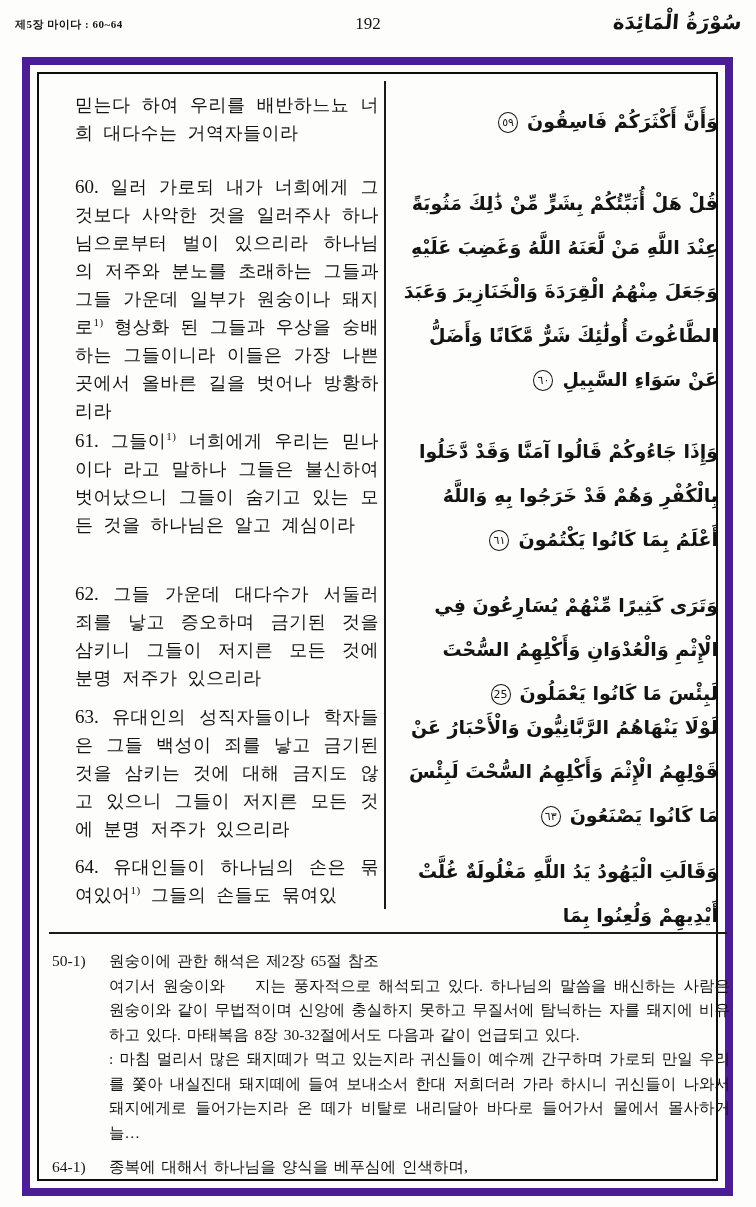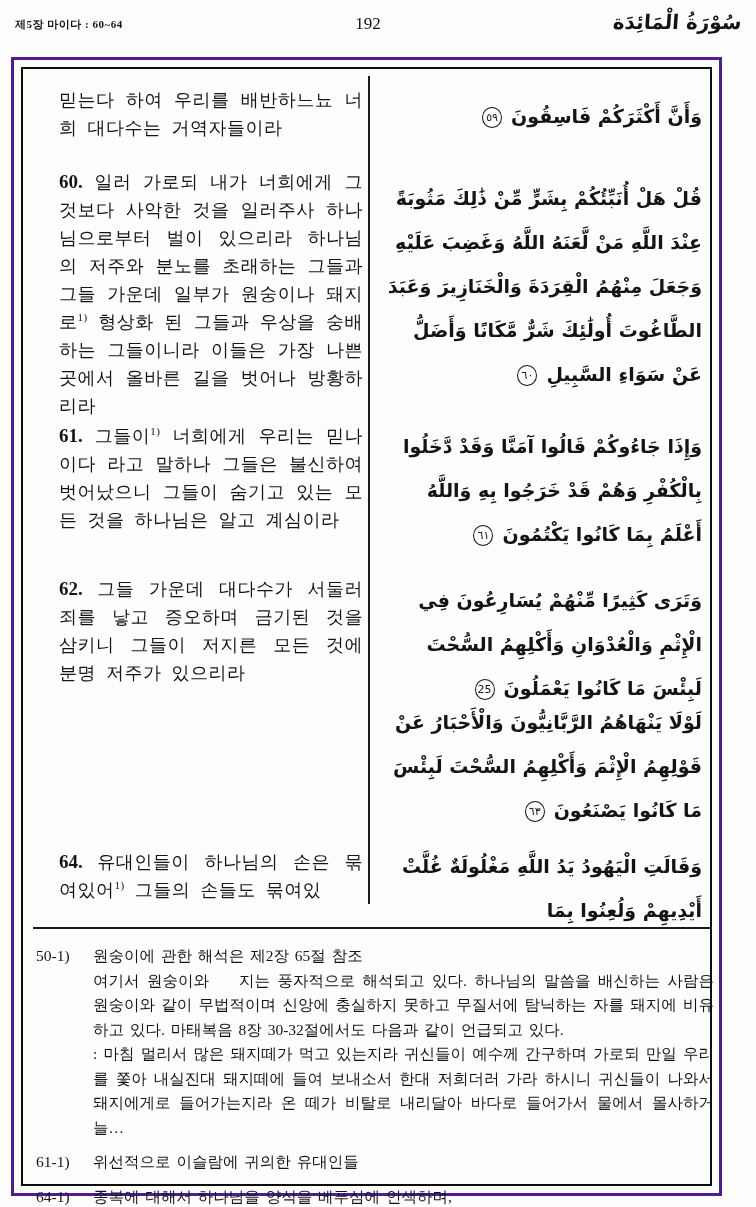--- a/index.html
+++ b/index.html
@@ -22,41 +22,41 @@
   }
   .surah-title {
     position: absolute; right: 14px; top: 10px;
     font-family: "DejaVu Sans", sans-serif;
     direction: rtl; font-size: 20px; font-weight: bold;
     transform: skewX(-4deg);
   }
 
   
   .main-box {
-    position: absolute; left: 11px; top: 57px;
+    position: absolute; left: 22px; top: 57px;
     width: 711px; height: 1139px;
-    border: 3px solid #4c1d95;
+    border: 8px solid #4c1d95;
   }
   .inner-frame {
     position: absolute; left: 7px; top: 7px; right: 7px; bottom: 7px;
     border: 2px solid #0d0d0d;
   }
   .column-divider {
     position: absolute; left: 354px; top: 16px;
     width: 2px; height: 828px; background: #1a1a1a;
   }
 
   
   .kr {
     position: absolute; left: 45px; width: 304px;
     font-size: 18px; line-height: 28px;
     text-align: justify; word-spacing: 5px;
     letter-spacing: 0.5px;
   }
-  .kr .vnum { font-weight: bold; font-size: 19px; letter-spacing: 0; }
+  .kr .vnum { font-weight: normal; font-size: 19px; letter-spacing: 0; }
   .kr sup { font-size: 11px; line-height: 0; vertical-align: super; }
   .kr-b0 { top: 26px; }
   .kr-b1 { top: 108px; }
   .kr-b2 { top: 362px; }
   .kr-b3 { top: 515px; }
   .kr-b4 { top: 638px; }
   .kr-b5 { top: 788px; }
 
   
   .ar {
@@ -104,20 +104,21 @@
   <div class="column-divider"></div>
 
   <p class="kr kr-b0"><span>믿는다 하여 우리를 배반하느뇨 너희 대다수는 거역자들이라</span></p>
 
   <p class="kr kr-b1"><b class="vnum">60.</b><span> 일러 가로되 내가 너희에게 그것보다 사악한 것을 일러주사 하나님으로부터 벌이 있으리라 하나님의 저주와 분노를 초래하는 그들과 그들 가운데 일부가 원숭이나 돼지로</span><sup>1)</sup><span> 형상화 된 그들과 우상을 숭배하는 그들이니라 이들은 가장 나쁜 곳에서 올바른 길을 벗어나 방황하리라</span></p>
 
   <p class="kr kr-b2"><b class="vnum">61.</b><span> 그들이</span><sup>1)</sup><span> 너희에게 우리는 믿나이다 라고 말하나 그들은 불신하여 벗어났으니 그들이 숨기고 있는 모든 것을 하나님은 알고 계심이라</span></p>
 
   <p class="kr kr-b3"><b class="vnum">62.</b><span> 그들 가운데 대다수가 서둘러 죄를 낳고 증오하며 금기된 것을 삼키니 그들이 저지른 모든 것에 분명 저주가 있으리라</span></p>
 
+  <p class="kr kr-b4"><b class="vnum">63.</b><span> 유대인의 성직자들이나 학자들은 그들 백성이 죄를 낳고 금기된 것을 삼키는 것에 대해 금지도 않고 있으니 그들이 저지른 모든 것에 분명 저주가 있으리라</span></p>
 
   <p class="kr kr-b5"><b class="vnum">64.</b><span> 유대인들이 하나님의 손은 묶여있어</span><sup>1)</sup><span> 그들의 손들도 묶여있</span></p>
 
   <p class="ar ar-a0"><span>وَأَنَّ أَكْثَرَكُمْ فَاسِقُونَ</span><span class="ayah-marker">٥٩</span></p>
 
   <p class="ar ar-a1"><span>قُلْ هَلْ أُنَبِّئُكُمْ بِشَرٍّ مِّنْ ذَٰلِكَ مَثُوبَةً عِنْدَ اللَّهِ مَنْ لَّعَنَهُ اللَّهُ وَغَضِبَ عَلَيْهِ وَجَعَلَ مِنْهُمُ الْقِرَدَةَ وَالْخَنَازِيرَ وَعَبَدَ الطَّاغُوتَ أُولَٰئِكَ شَرٌّ مَّكَانًا وَأَضَلُّ عَنْ سَوَاءِ السَّبِيلِ</span><span class="ayah-marker">٦٠</span></p>
 
   <p class="ar ar-a2"><span>وَإِذَا جَاءُوكُمْ قَالُوا آمَنَّا وَقَدْ دَّخَلُوا بِالْكُفْرِ وَهُمْ قَدْ خَرَجُوا بِهِ وَاللَّهُ أَعْلَمُ بِمَا كَانُوا يَكْتُمُونَ</span><span class="ayah-marker">٦١</span></p>
 
   <p class="ar ar-a3"><span>وَتَرَى كَثِيرًا مِّنْهُمْ يُسَارِعُونَ فِي الْإِثْمِ وَالْعُدْوَانِ وَأَكْلِهِمُ السُّحْتَ لَبِئْسَ مَا كَانُوا يَعْمَلُونَ</span><span class="ayah-marker">25</span></p>
@@ -131,26 +132,20 @@
   <div class="footnotes">
     <div class="footnote">
       <span class="fn-label">50-1)</span>
       <div class="fn-body">
         <p>원숭이에 관한 해석은 제2장 65절 참조</p>
         <p>여기서 원숭이와&nbsp;&nbsp;&nbsp; 지는 풍자적으로 해석되고 있다. 하나님의 말씀을 배신하는 사람은 원숭이와 같이 무법적이며 신앙에 충실하지 못하고 무질서에 탐닉하는 자를 돼지에 비유하고 있다. 마태복음 8장 30-32절에서도 다음과 같이 언급되고 있다.</p>
         <p>: 마침 멀리서 많은 돼지떼가 먹고 있는지라 귀신들이 예수께 간구하며 가로되 만일 우리를 쫓아 내실진대 돼지떼에 들여 보내소서 한대 저희더러 가라 하시니 귀신들이 나와서 돼지에게로 들어가는지라 온 떼가 비탈로 내리달아 바다로 들어가서 물에서 몰사하거늘…</p>
       </div>
     </div>
     <div class="footnote">
-      <span class="fn-label">61-1)</span>
-      <div class="fn-body">
-        <p>위선적으로 이슬람에 귀의한 유대인들</p>
-      </div>
-    </div>
-    <div class="footnote">
       <span class="fn-label">64-1)</span>
       <div class="fn-body">
         <p>종복에 대해서 하나님을 양식을 베푸심에 인색하며,</p>
 
       </div>
     </div>
   </div>
 </div>
 
 </body></html>

